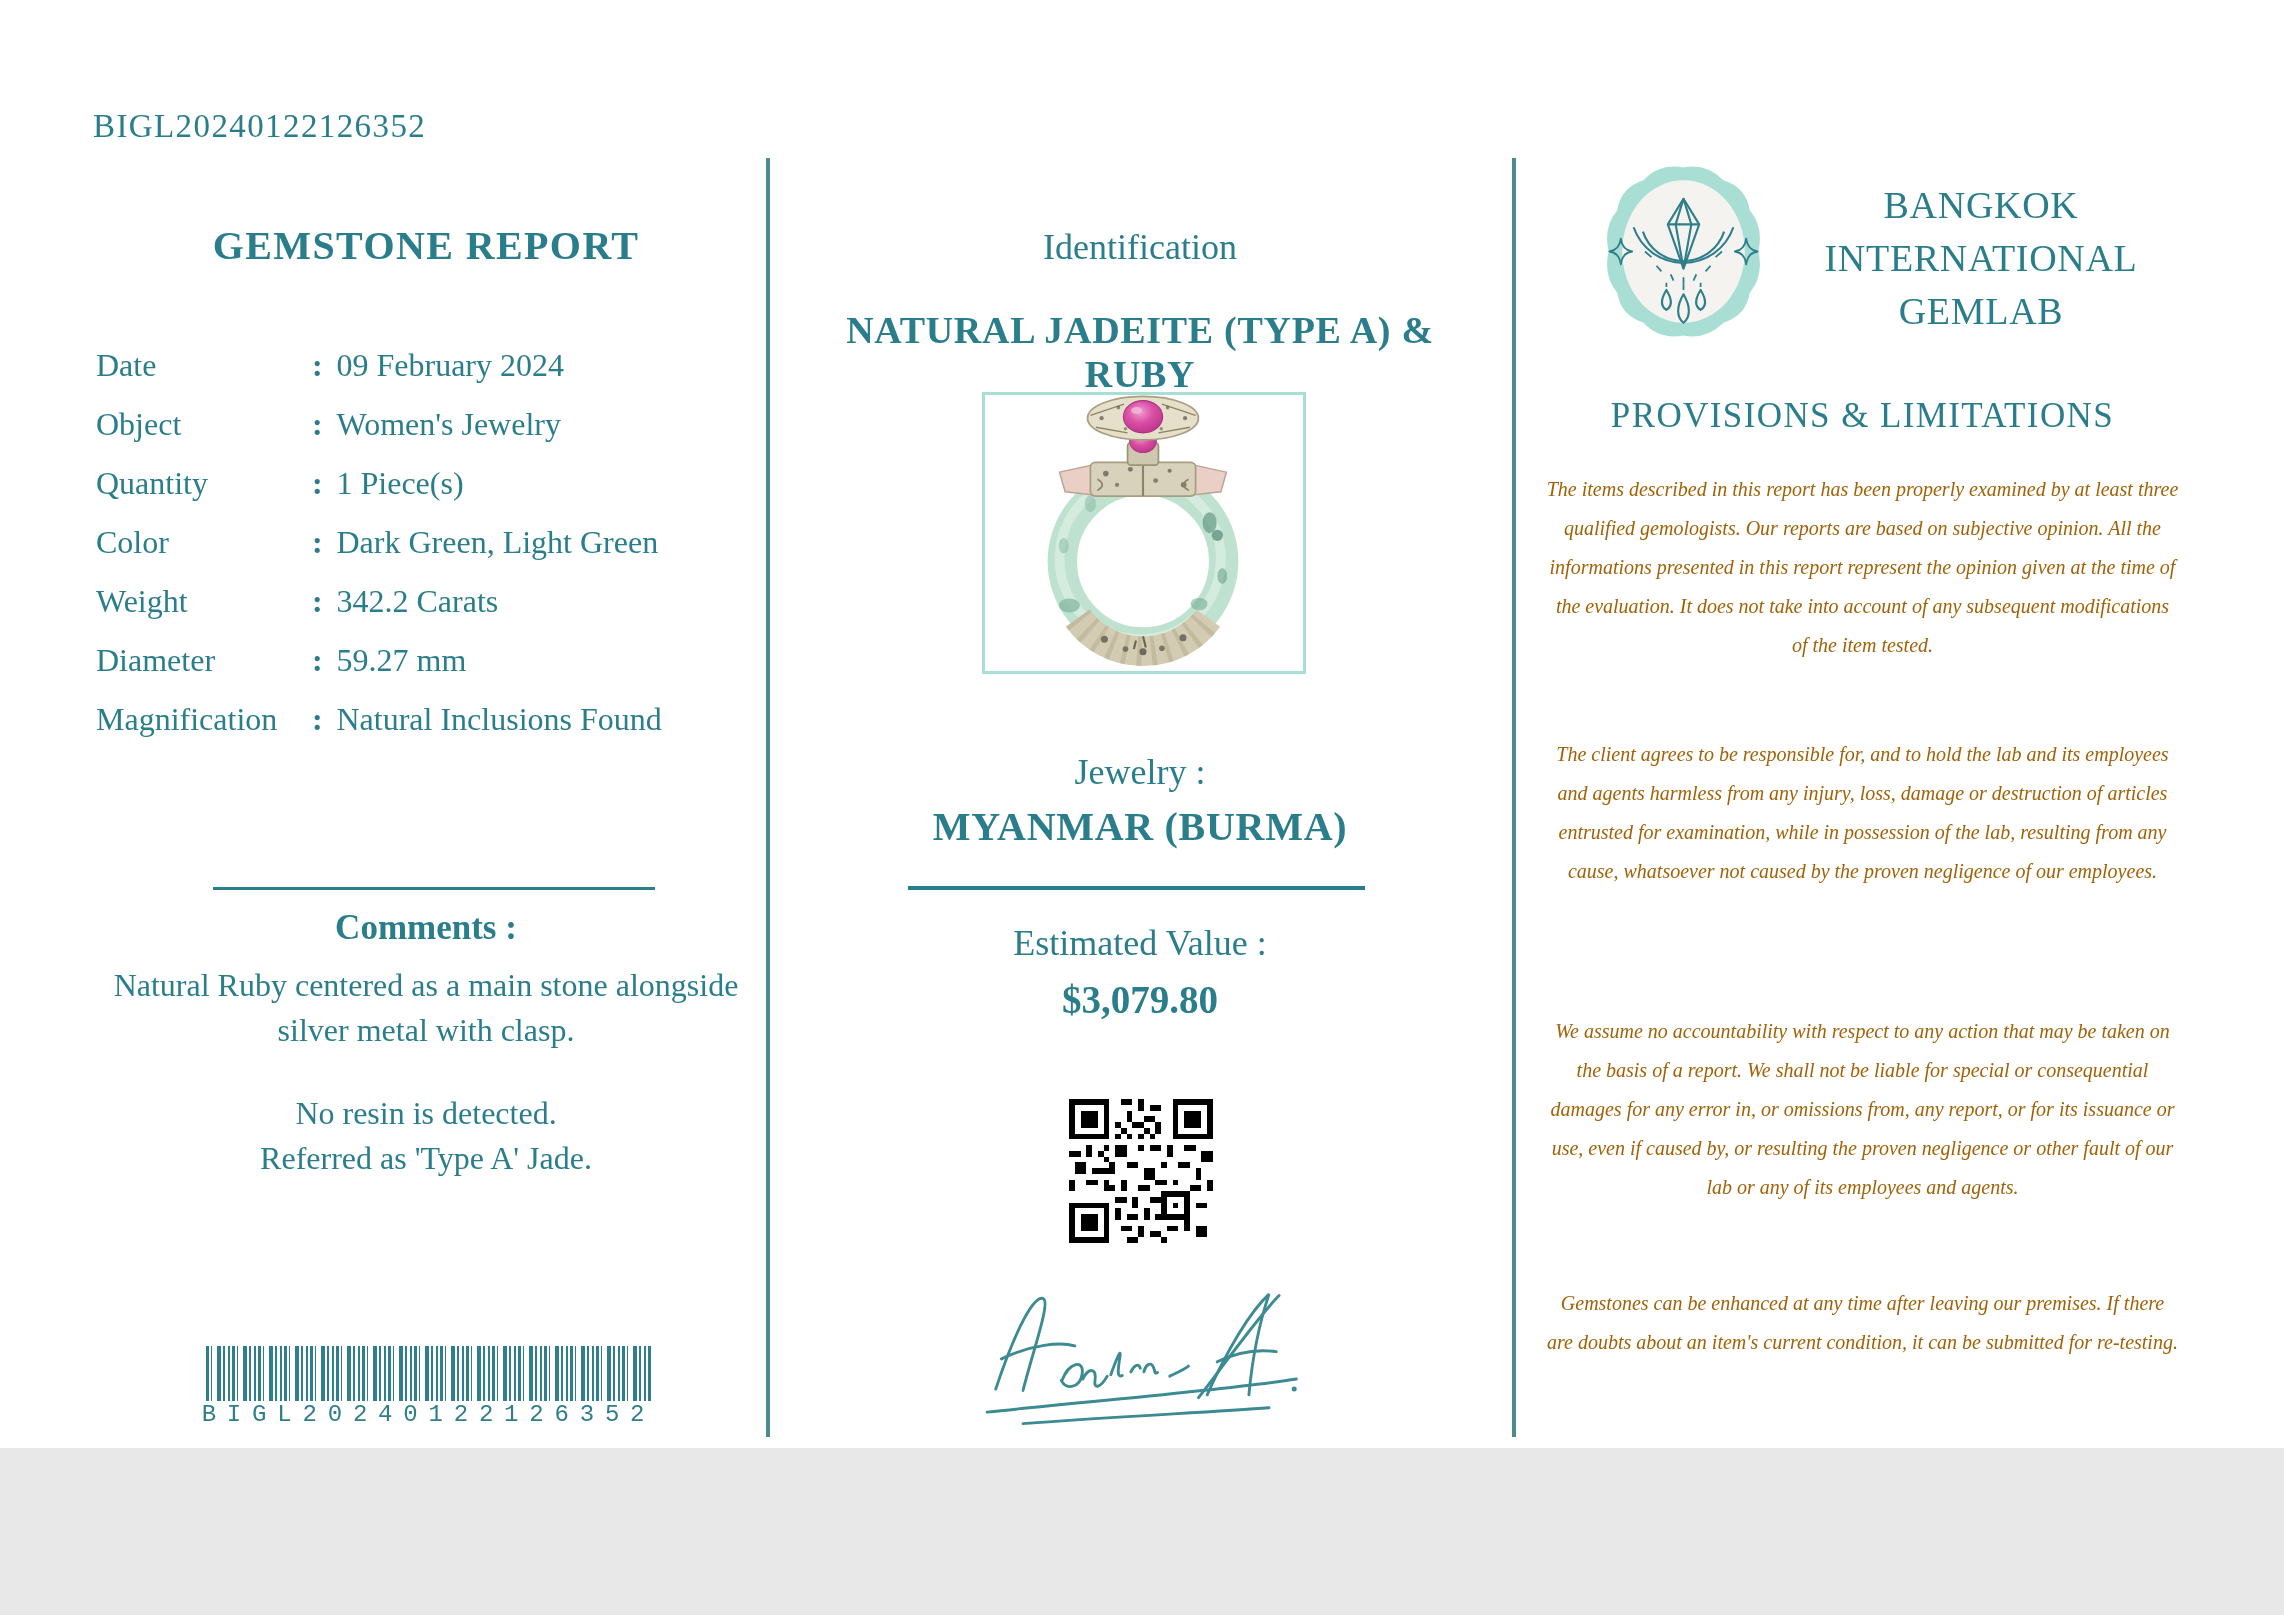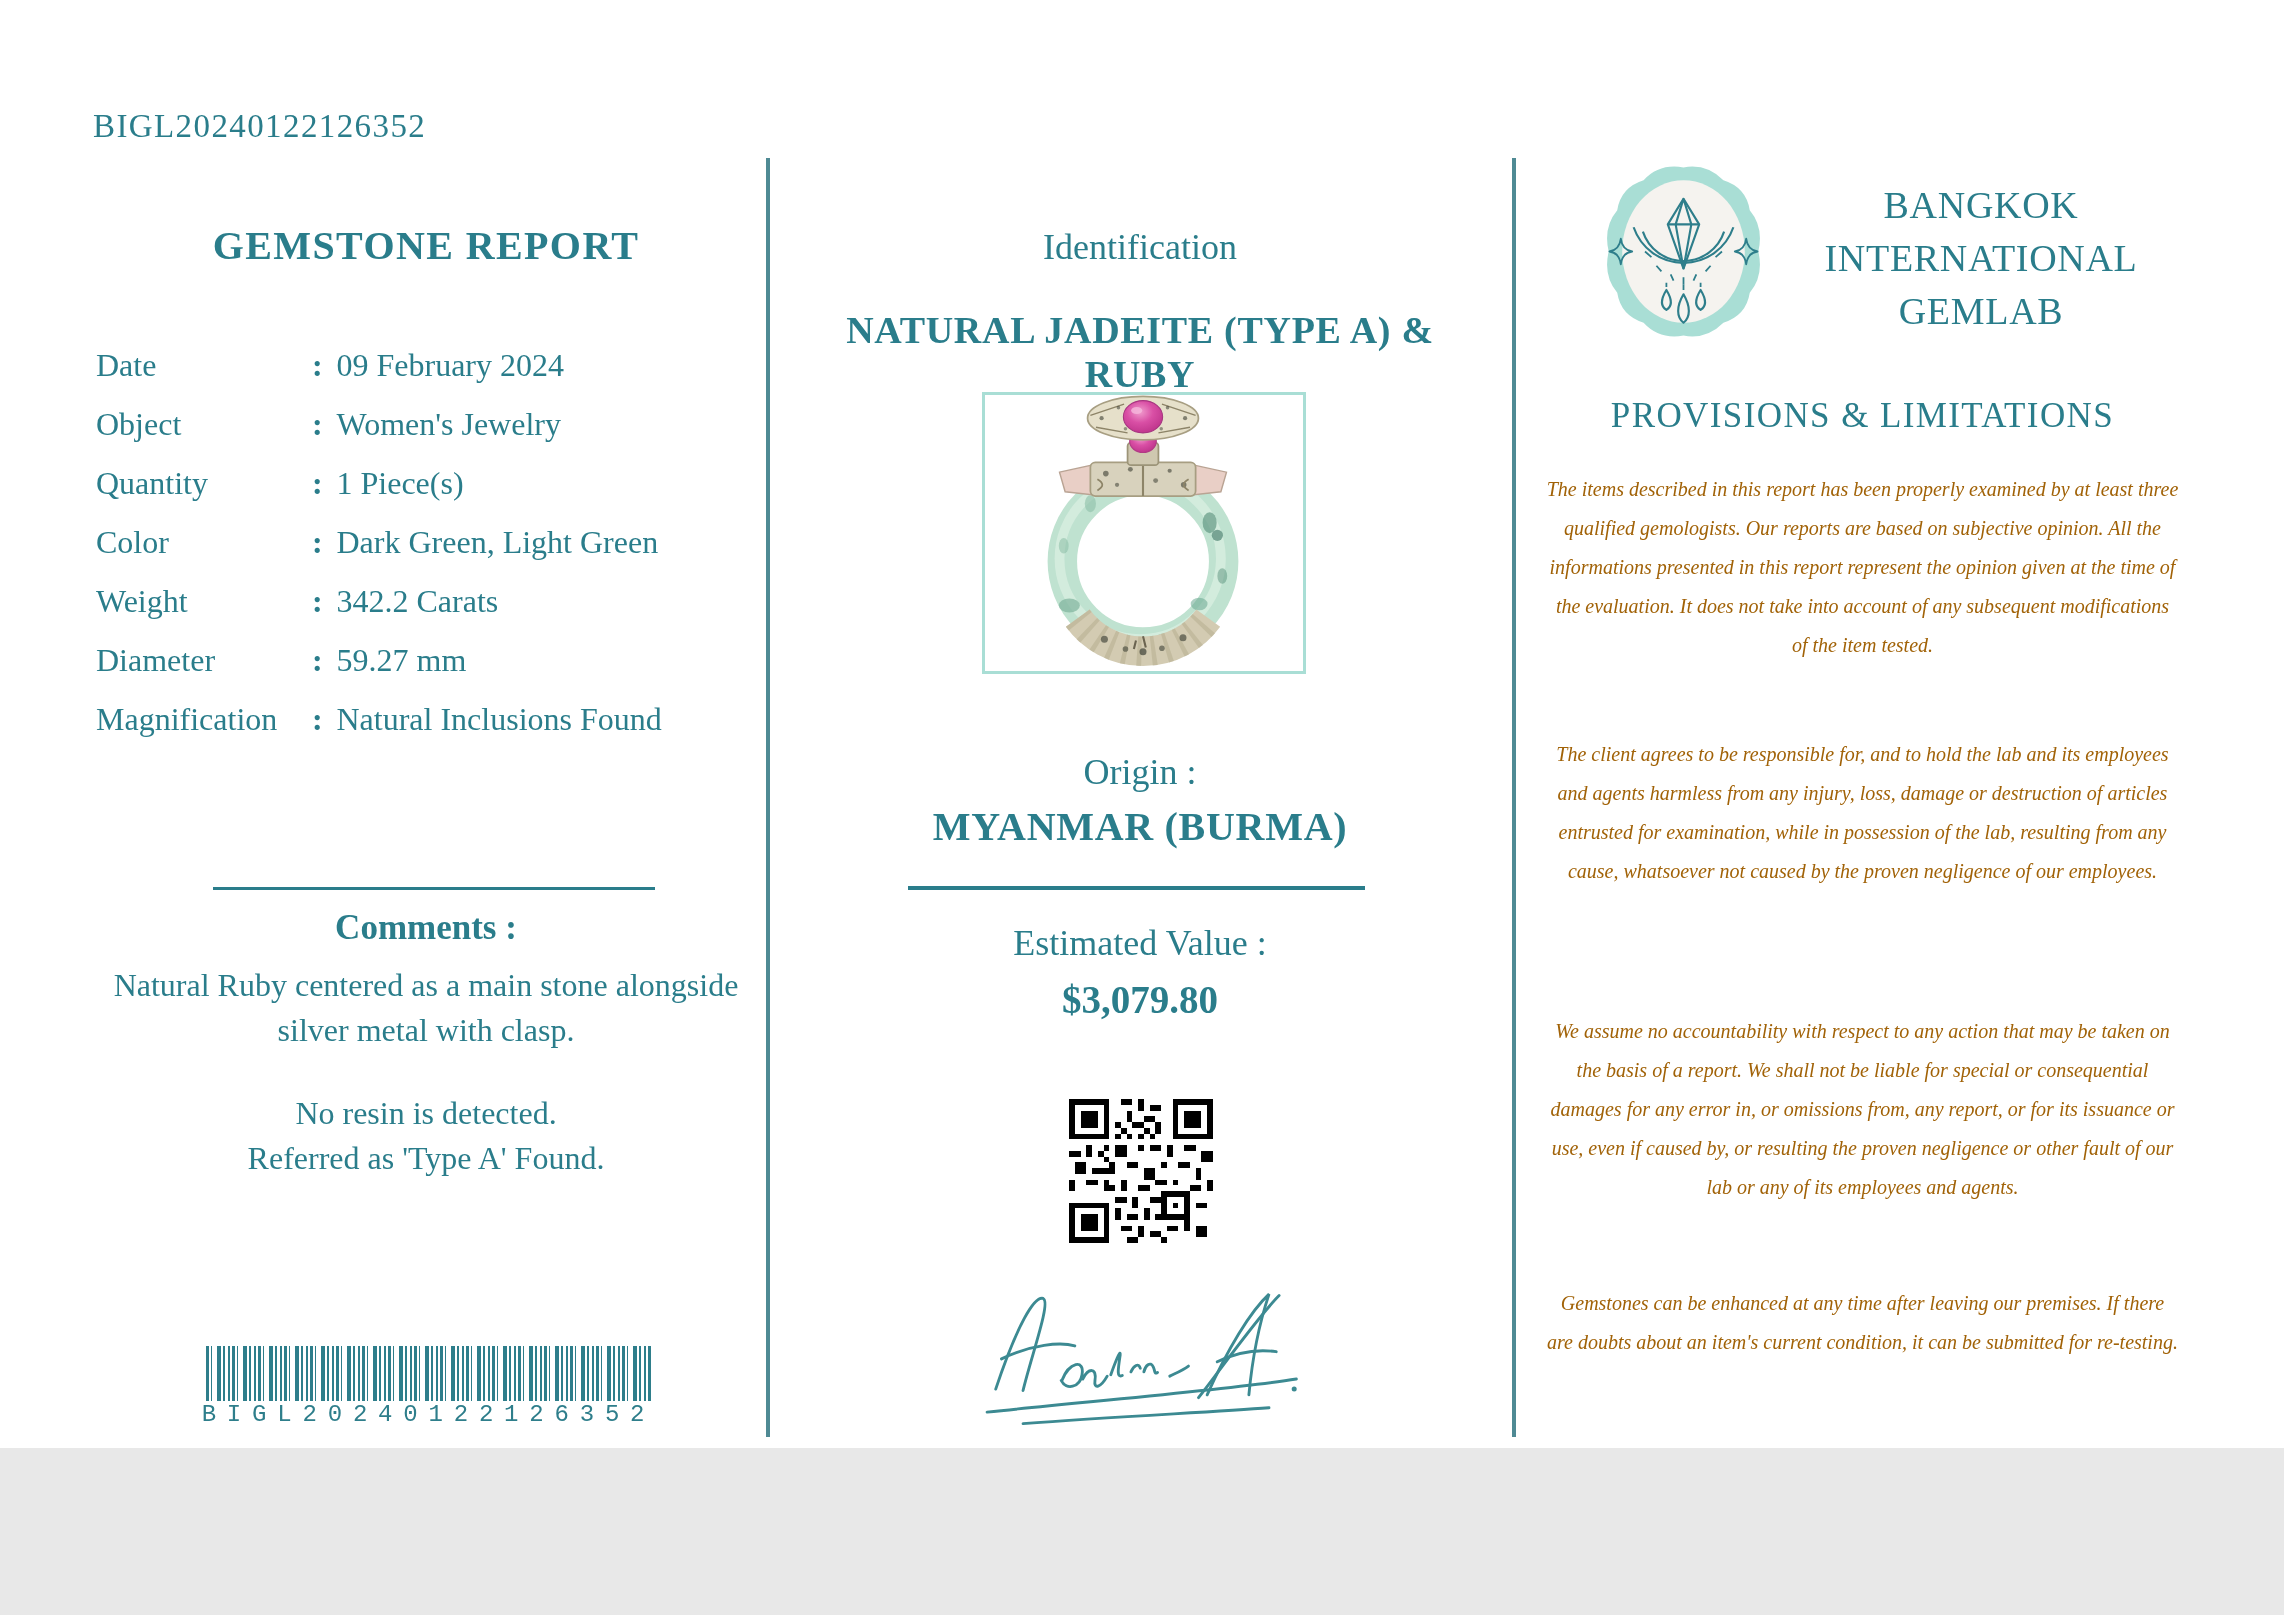--- a/index.html
+++ b/index.html
@@ -101,21 +101,21 @@
       <span class="dcolon">:</span>
       <span class="dvalue">Natural Inclusions Found</span>
     </div>
   </div>
 
   <div class="abs hr1"></div>
   <div class="abs lcol-center center comments-label">Comments :</div>
   <div class="abs lcol-center center comment-p1">Natural Ruby centered as a main stone alongside silver metal with clasp.</div>
   <div class="abs lcol-center center comment-p2">
     <div>No resin is detected.</div>
-    <div>Referred as 'Type A' Found.</div>
+    <div>Referred as 'Type A' Jade.</div>
   </div>
 
   <div class="abs barcode-bars"></div>
   <div class="abs barcode-text">BIGL20240122126352</div>
 
   <div class="abs vdiv vdiv1"></div>
   <div class="abs vdiv vdiv2"></div>
 
   <div class="abs mcol-center center ident-label">Identification</div>
   <div class="abs mcol-center center ident-result">NATURAL JADEITE (TYPE A) &amp; RUBY</div>
@@ -172,21 +172,21 @@
       <circle cx="190" cy="18" r="2.5" fill="#3e4034" opacity="0.55"></circle>
       <circle cx="260" cy="18" r="2.5" fill="#3e4034" opacity="0.55"></circle>
       <circle cx="285" cy="33" r="3" fill="#3e4034" opacity="0.6"></circle>
       <circle cx="200" cy="48" r="2.5" fill="#3e4034" opacity="0.5"></circle>
       <circle cx="251" cy="48" r="2.5" fill="#3e4034" opacity="0.5"></circle>
       <ellipse cx="225" cy="31" rx="28" ry="23" fill="url(#rubyG)" stroke="#a63680" stroke-width="1.5"></ellipse>
       <ellipse cx="216" cy="22" rx="8" ry="5" fill="#f5b5da" opacity="0.85"></ellipse>
     </svg>
   </div>
 
-  <div class="abs mcol-center center origin-label">Origin :</div>
+  <div class="abs mcol-center center origin-label">Jewelry :</div>
   <div class="abs mcol-center center origin-value">MYANMAR (BURMA)</div>
 
   <div class="abs hr2"></div>
 
   <div class="abs mcol-center center est-label">Estimated Value :</div>
   <div class="abs mcol-center center est-value">$3,079.80</div>
 
   <svg class="abs qr" viewBox="0 0 25 25" shape-rendering="crispEdges">
     <rect x="0" y="0" width="25" height="25" fill="#fff"></rect>
     <g fill="#000">

